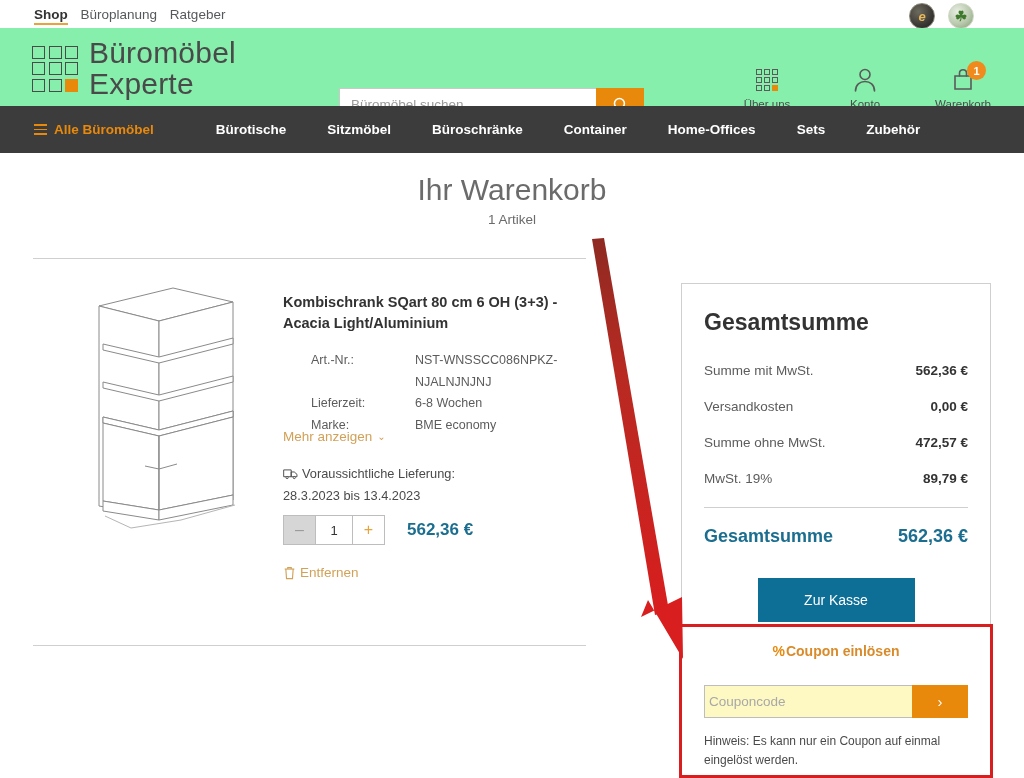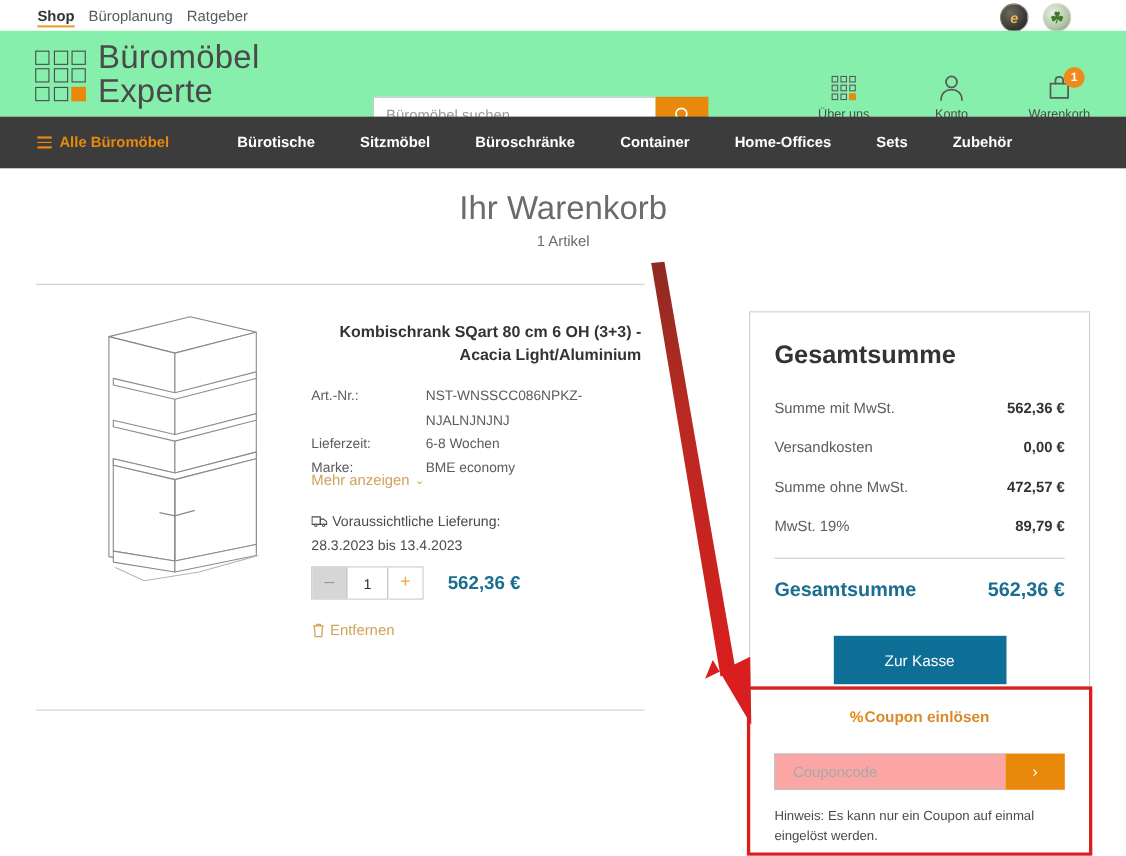--- a/index.html
+++ b/index.html
@@ -107,24 +107,24 @@
     font-size: 13.5px; color: #6b6b6b;
   }
 
   
   .hr-top { position: absolute; left: 33px; top: 258px; width: 553px; height: 1px; background: #cfcfcf; }
   .hr-bot { position: absolute; left: 33px; top: 645px; width: 553px; height: 1px; background: #cfcfcf; }
 
   .prodimg { position: absolute; left: 85px; top: 284px; width: 160px; height: 250px; }
 
   .prodinfo { position: absolute; left: 283px; top: 292px; width: 300px; }
-  .prodtitle { font-size: 14.5px; font-weight: bold; color: #333; line-height: 1.42; text-align: right; }
+  .prodtitle { font-size: 14.5px; font-weight: bold; color: #333; line-height: 1.42; }
   .spectable { margin-top: 17px; font-size: 12.5px; color: #5c5c5c; line-height: 1.72; }
   .spectable .row { display: flex; }
-  .spectable .k { width: 104px; flex: none; }
+  .spectable .k { width: 104px; flex: none; margin-left: 28px; }
   .spectable .v { flex: 1; }
 
   .morelink {
     position: absolute; left: 283px; top: 429px;
     font-size: 13.5px; color: #d2a158; cursor: pointer;
     display: flex; align-items: center; gap: 5px;
   }
   .chev { font-size: 10px; }
 
   .delivery {
@@ -180,22 +180,22 @@
     background: #fff; border: 1px solid #cfcfcf; border-top: none;
     padding: 17px 22px 0 22px;
   }
   .coupon-title {
     text-align: center; font-size: 14px; font-weight: bold; color: #d98b2b;
     cursor: pointer;
   }
   .coupon-title .pct { color: #e8890c; margin-right: 1px; }
   .coupon-input-row { margin-top: 26px; display: flex; height: 33px; }
   .coupon-input-row input {
-    flex: 1; border: 1px solid #bdbdbd; border-right: none; padding: 0 16px;
-    font-size: 13.5px; color: #333; outline: none; background:#fca5a5;
+    flex: 1; border: 1px solid #bdbdbd; border-right: none; padding: 0 4px;
+    font-size: 13.5px; color: #333; outline: none; background:#fef9c3;
     font-family: "Liberation Sans", sans-serif;
   }
   .coupon-input-row input::placeholder { color: #a8a8a8; }
   .coupon-go {
     width: 56px; background: #e8890c; border: none; cursor: pointer;
     color: #fff; font-size: 15px; display:flex; align-items:center; justify-content:center;
   }
   .coupon-note { margin-top: 14px; font-size: 12px; color: #4a4a4a; line-height: 1.55; }
 
   

